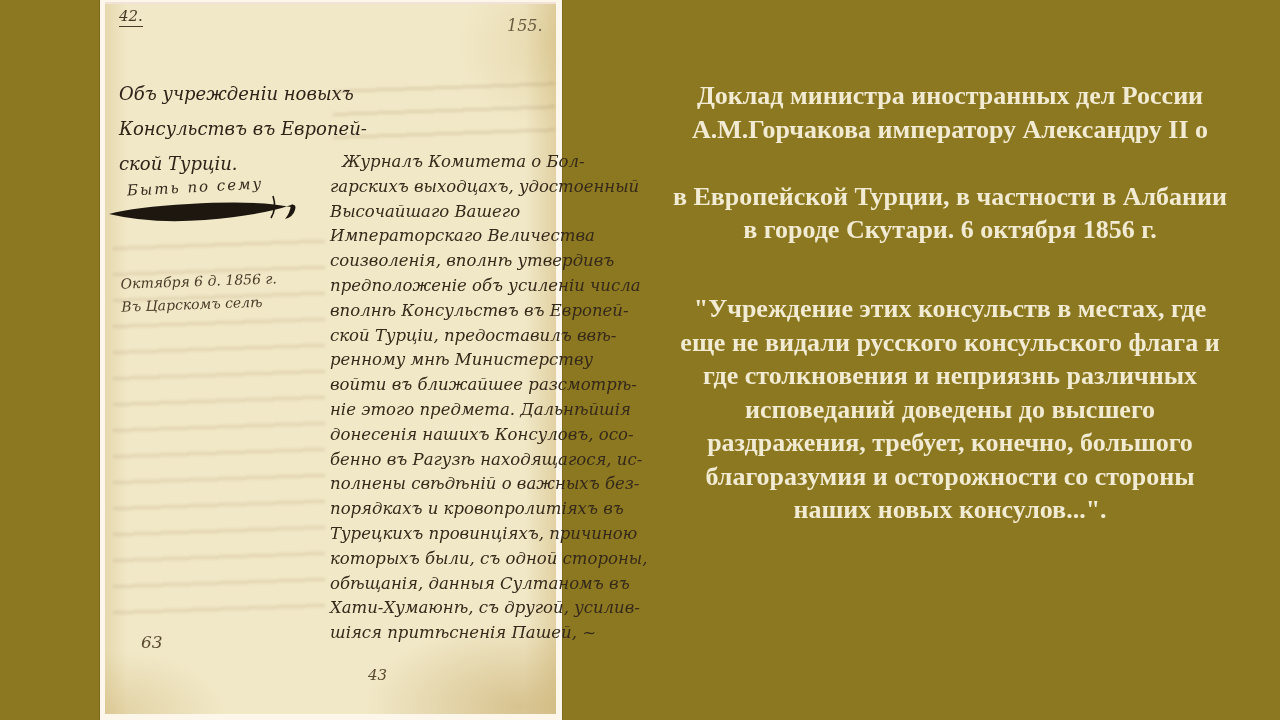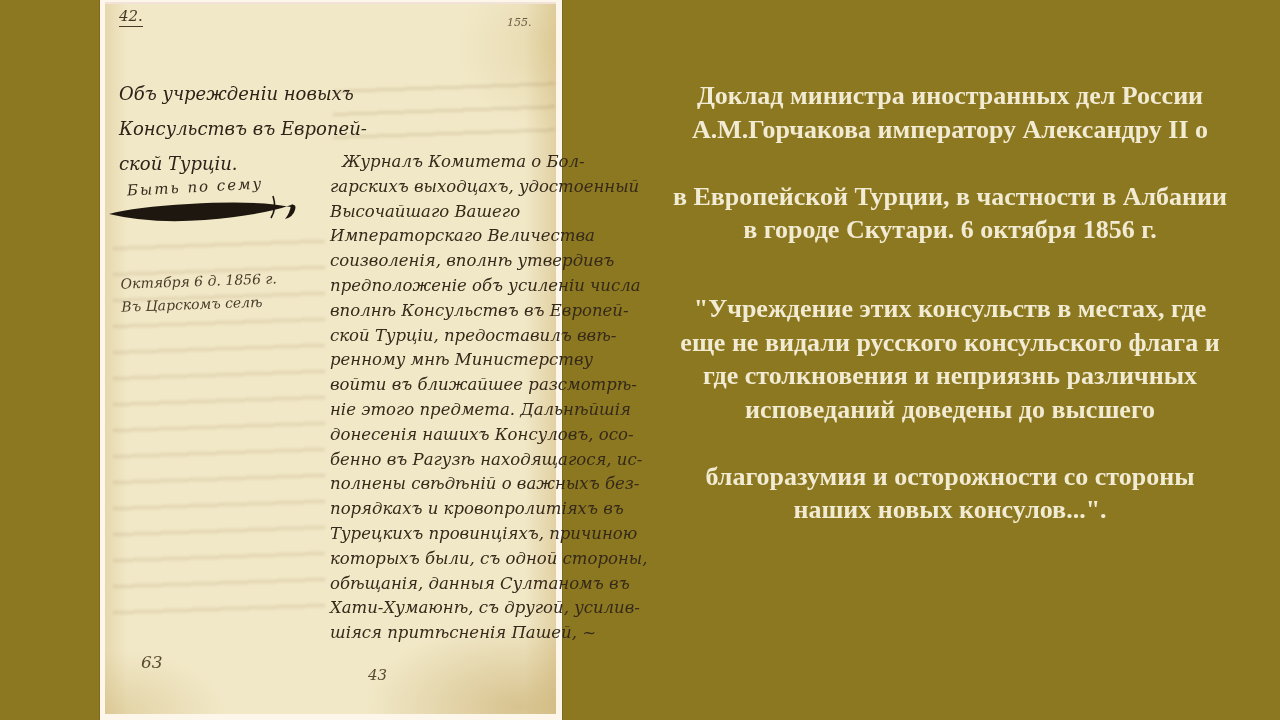--- a/index.html
+++ b/index.html
@@ -20,30 +20,30 @@
       radial-gradient(ellipse 220px 120px at 92% 99%, rgba(190,158,88,.50), rgba(190,158,88,0) 70%),
       radial-gradient(ellipse 160px 90px at 2% 100%, rgba(198,168,98,.35), rgba(198,168,98,0) 70%),
       radial-gradient(ellipse 140px 120px at 100% 6%, rgba(205,178,108,.30), rgba(205,178,108,0) 70%),
       linear-gradient(90deg, rgba(205,180,115,.30), rgba(205,180,115,0) 5%, rgba(205,180,115,0) 93%, rgba(200,172,105,.38)),
       linear-gradient(#f1e8c7,#f1e8c7);
     border-top:2px solid #f2e2d8;
     color:#35291a;
   }
   .ms{position:absolute;font-family:"DejaVu Serif",serif;font-style:italic;white-space:nowrap;}
   .ms-num-tl{left:14px;top:3px;font-size:15px;border-bottom:1px solid #4a3a28;padding-bottom:1px;color:#463624;}
-  .ms-num-tr{left:402px;top:12px;font-size:11px;color:#6a5a40;}
+  .ms-num-tr{left:402px;top:12px;font-size:16px;color:#6a5a40;}
   .margin-heading{left:14px;top:72px;width:222px;font-size:18px;line-height:35px;color:#2e2318;}
   .margin-heading div{white-space:nowrap;font-style:italic;}
   .resolution-text{left:22px;top:174px;font-size:15px;letter-spacing:2px;color:#342a1d;transform:rotate(-3deg);}
   .resolution-flourish{position:absolute;left:0px;top:190px;width:195px;height:36px;}
   .margin-date{left:16px;top:266px;font-size:14px;line-height:23px;color:#4a3a28;transform:rotate(-2deg);}
   .ms-body{left:225px;top:146px;width:238px;font-size:16.5px;line-height:24.8px;color:#35291a;}
   .ms-body div{white-space:nowrap;}
   .ms-body div:first-child{padding-left:12px;}
-  .ms-num-bl{left:36px;top:648px;font-size:17px;color:#5a4a30;}
+  .ms-num-bl{left:36px;top:628px;font-size:17px;color:#5a4a30;}
   .ms-num-bc{left:263px;top:662px;font-size:15px;color:#5a4a30;}
   
   .bleed{position:absolute;pointer-events:none;filter:blur(1.4px);opacity:.55;}
   .bleed-left{
     left:8px;top:228px;width:212px;height:396px;
     background:repeating-linear-gradient(178deg, rgba(0,0,0,0) 0 15px, rgba(135,102,58,.28) 15px 18px, rgba(0,0,0,0) 18px 26px);
   }
   .bleed-topright{
     left:228px;top:74px;width:222px;height:70px;
     background:repeating-linear-gradient(178deg, rgba(0,0,0,0) 0 12px, rgba(135,102,58,.30) 12px 15px, rgba(0,0,0,0) 15px 23px);
@@ -125,19 +125,19 @@
       <span>А.М.Горчакова императору Александру II о</span><br>
       <br>
       <span>в Европейской Турции, в частности в Албании</span><br>
       <span>в городе Скутари. 6 октября 1856 г.</span>
     </p>
     <p class="cap-p2">
       <span>"Учреждение этих консульств в местах, где</span><br>
       <span>еще не видали русского консульского флага и</span><br>
       <span>где столкновения и неприязнь различных</span><br>
       <span>исповеданий доведены до высшего</span><br>
-      <br>
+      <span>раздражения, требует, конечно, большого</span><br>
       <span>благоразумия и осторожности со стороны</span><br>
       <span>наших новых консулов...".</span>
     </p>
   </div>
 
 </div>
 
 </body></html>

